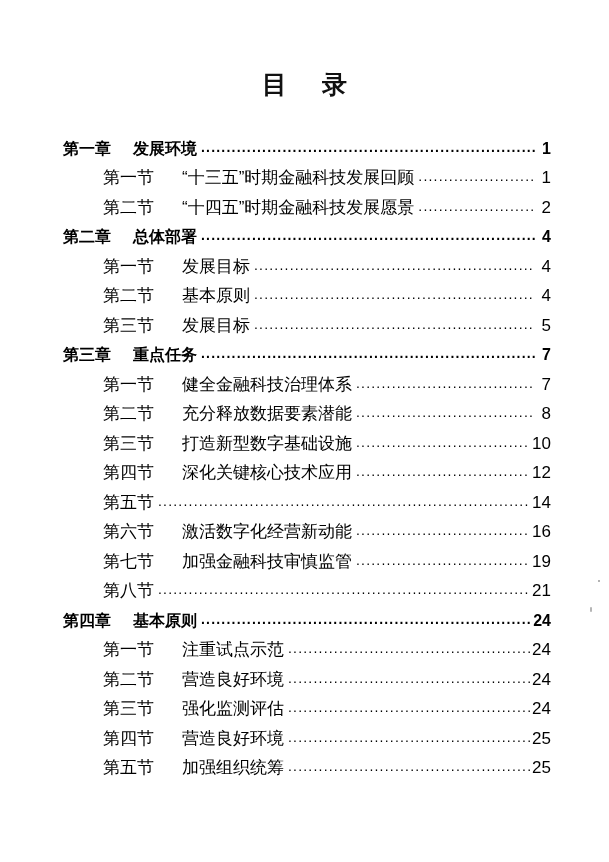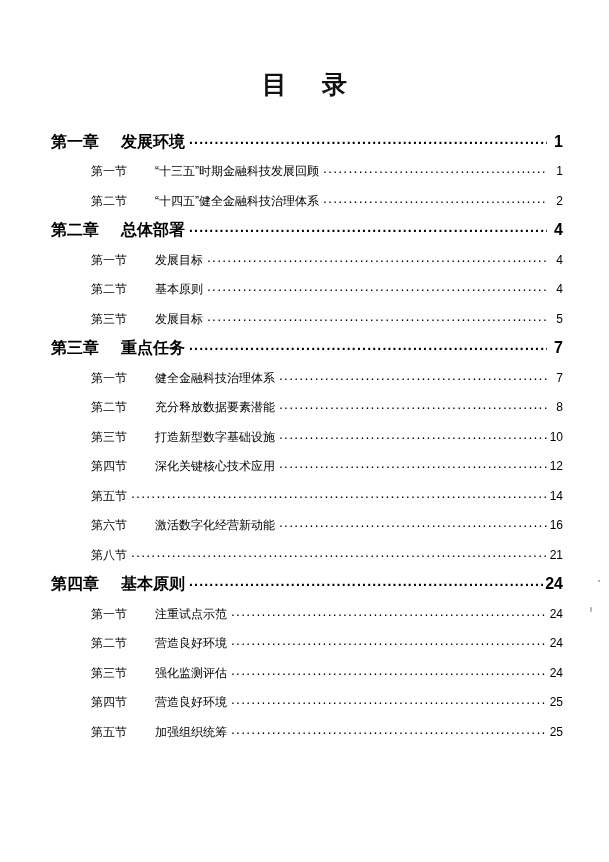--- a/index.html
+++ b/index.html
@@ -13,56 +13,56 @@
     font-family: "Liberation Serif", "DejaVu Serif", serif;
     color: #000000;
     position: relative;
     overflow: hidden;
   }
   .page {
     position: relative;
     width: 609px;
     height: 862px;
     box-sizing: border-box;
-    padding: 0 46px;
+    padding: 0 58px;
   }
   .toc-title {
     text-align: center;
     font-family: "Liberation Sans", "DejaVu Sans", sans-serif;
     font-weight: bold;
     font-size: 25px;
     letter-spacing: 14px;
     padding-top: 68px;
     padding-left: 14px;
     margin-bottom: 26px;
     color: #111;
   }
   .toc-list {
     margin: 0;
     padding: 0;
     list-style: none;
   }
   .toc-row {
     display: flex;
-    align-items: center;
+    align-items: flex-end;
     font-size: 15.5px;
     line-height: 1.0;
     height: 29.5px;
     white-space: nowrap;
   }
   .toc-row.level-1 {
     font-family: "Liberation Sans", "DejaVu Sans", sans-serif;
     font-weight: bold;
     font-size: 16px;
     padding-left: 5px;
   }
   .toc-row.level-2 {
     font-family: "Liberation Sans", "DejaVu Sans", sans-serif;
     font-weight: normal;
-    font-size: 12px;
+    font-size: 17px;
     padding-left: 45px;
   }
   .chapter-label {
     display: inline-block;
   }
   .chapter-title {
     display: inline-block;
     margin-left: 22px;
   }
   .level-2 .chapter-title {
@@ -115,21 +115,21 @@
         <span class="page-num">1</span>
       </li>
       <li class="toc-row level-2">
         <span class="chapter-label">第一节</span>
         <span class="chapter-title">“十三五”时期金融科技发展回顾</span>
         <span class="leader"></span>
         <span class="page-num">1</span>
       </li>
       <li class="toc-row level-2">
         <span class="chapter-label">第二节</span>
-        <span class="chapter-title">“十四五”健全金融科技治理体系</span>
+        <span class="chapter-title">“十四五”时期金融科技发展愿景</span>
         <span class="leader"></span>
         <span class="page-num">2</span>
       </li>
       <li class="toc-row level-1">
         <span class="chapter-label">第二章</span>
         <span class="chapter-title">总体部署</span>
         <span class="leader"></span>
         <span class="page-num">4</span>
       </li>
       <li class="toc-row level-2">
@@ -185,20 +185,26 @@
         <span class="leader"></span>
         <span class="page-num">14</span>
       </li>
       <li class="toc-row level-2">
         <span class="chapter-label">第六节</span>
         <span class="chapter-title">激活数字化经营新动能</span>
         <span class="leader"></span>
         <span class="page-num">16</span>
       </li>
       <li class="toc-row level-2">
+        <span class="chapter-label">第七节</span>
+        <span class="chapter-title">加强金融科技审慎监管</span>
+        <span class="leader"></span>
+        <span class="page-num">19</span>
+      </li>
+      <li class="toc-row level-2">
         <span class="chapter-label">第八节</span>
         <span class="leader"></span>
         <span class="page-num">21</span>
       </li>
       <li class="toc-row level-1">
         <span class="chapter-label">第四章</span>
         <span class="chapter-title">基本原则</span>
         <span class="leader"></span>
         <span class="page-num">24</span>
       </li>

